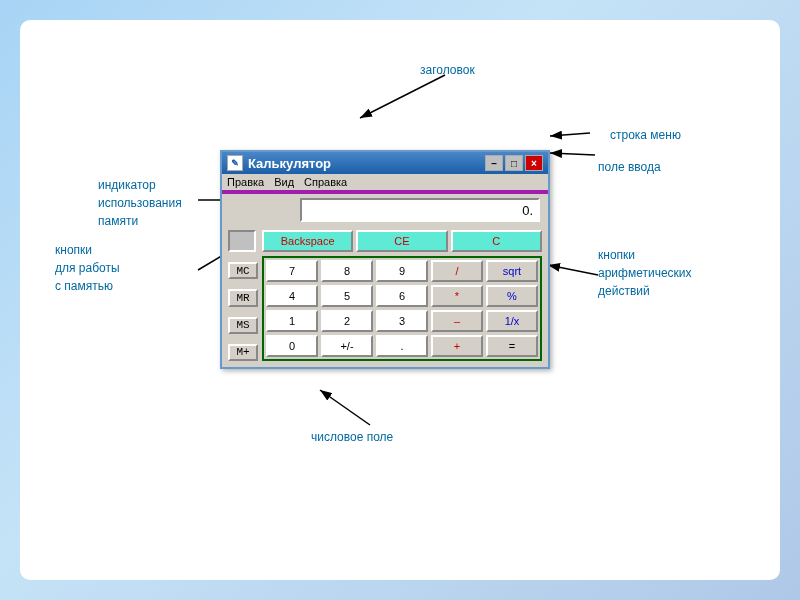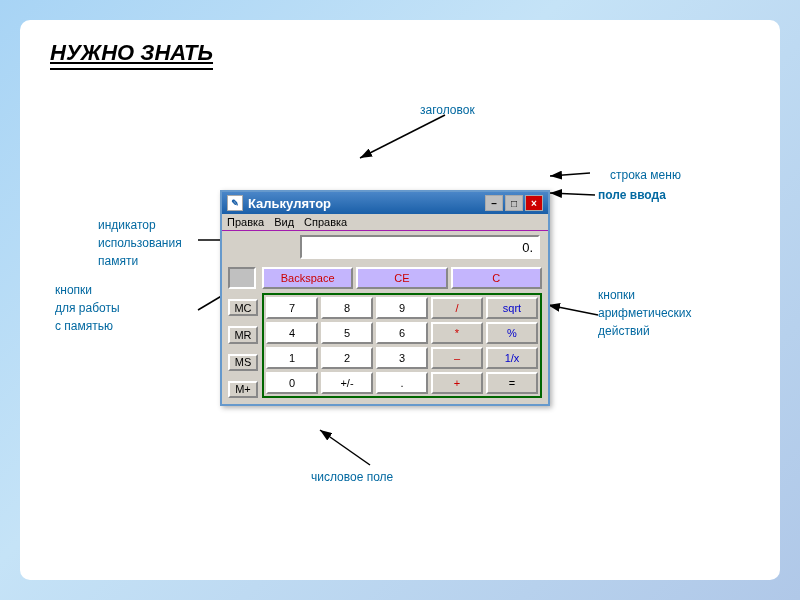--- a/index.html
+++ b/index.html
@@ -97,21 +97,21 @@
       background: #cc0000;
       color: white;
     }
 
     
     .calc-menubar {
       background: #d4d0c8;
       padding: 2px 5px;
       display: flex;
       gap: 10px;
-      border-bottom: 1px solid #a21caf;
+      border-bottom: 4px solid #a21caf;
     }
     .calc-menubar span {
       font-size: 11px;
       cursor: pointer;
       color: #000;
     }
 
     
     .calc-display {
       background: #d4d0c8;
@@ -140,20 +140,21 @@
       padding: 4px 6px 6px 6px;
       display: flex;
       gap: 4px;
     }
 
     
     .calc-memory-col {
       display: flex;
       flex-direction: column;
       gap: 10px;
+      font-family: Liberation Mono, monospace;
     }
     .memory-indicator {
       width: 28px;
       height: 22px;
       background: #c0c0c0;
       border: 2px solid;
       border-color: #888 #fff #fff #888;
       display: flex;
       align-items: center;
       justify-content: center;
@@ -163,21 +164,21 @@
       display: flex;
       gap: 3px;
     }
 
     
     .calc-btn {
       height: 22px;
       min-width: 30px;
       border: 2px solid;
       border-color: #fff #888 #888 #fff;
-      background: #c4b5fd;
+      background: #5eead4;
       display: flex;
       align-items: center;
       justify-content: center;
       font-size: 11px;
       cursor: pointer;
       flex: 1;
     }
     .calc-btn.red-text { color: #cc0000; }
     .calc-btn.blue-text { color: #0000cc; text-align: right; }
     .calc-btn.wide { flex: 2; }
@@ -216,21 +217,20 @@
       color: #0369a1;
       line-height: 1.35;
       text-align: left;
     }
   </style>
 </head>
 <body>
 
 <div class="main-card">
   
-  <div class="page-title">НУЖНО ЗНАТЬ</div>
 
   
   <div style="position:relative; width:100%; height:510px; margin-top:5px;">
 
     <svg style="position:absolute;top:0;left:0;width:100%;height:100%;pointer-events:none;overflow:visible;">
 
       <defs>
         <marker id="arrowhead" markerWidth="8" markerHeight="6" refX="8" refY="3" orient="auto">
           <polygon points="0 0, 8 3, 0 6" fill="#000"></polygon>
         </marker>
@@ -252,21 +252,21 @@
     </svg>
 
     <div style="position:absolute;top:15px;left:370px;">
       <span class="ann-label">заголовок</span>
     </div>
 
     <div style="position:absolute;top:80px;left:560px;">
       <span class="ann-label">строка меню</span>
     </div>
 
-    <div style="position:absolute;top:100px;left:548px;font-weight:bold;">
+    <div style="position:absolute;top:112px;left:548px;">
       <span class="ann-label">поле ввода</span>
     </div>
 
     <div style="position:absolute;top:130px;left:0px;width:145px;margin-left:48px;">
       <span class="ann-label">индикатор<br>использования<br>памяти</span>
     </div>
 
     <div style="position:absolute;top:195px;left:5px;width:140px;">
       <span class="ann-label">кнопки<br>для работы<br>с памятью</span>
     </div>

